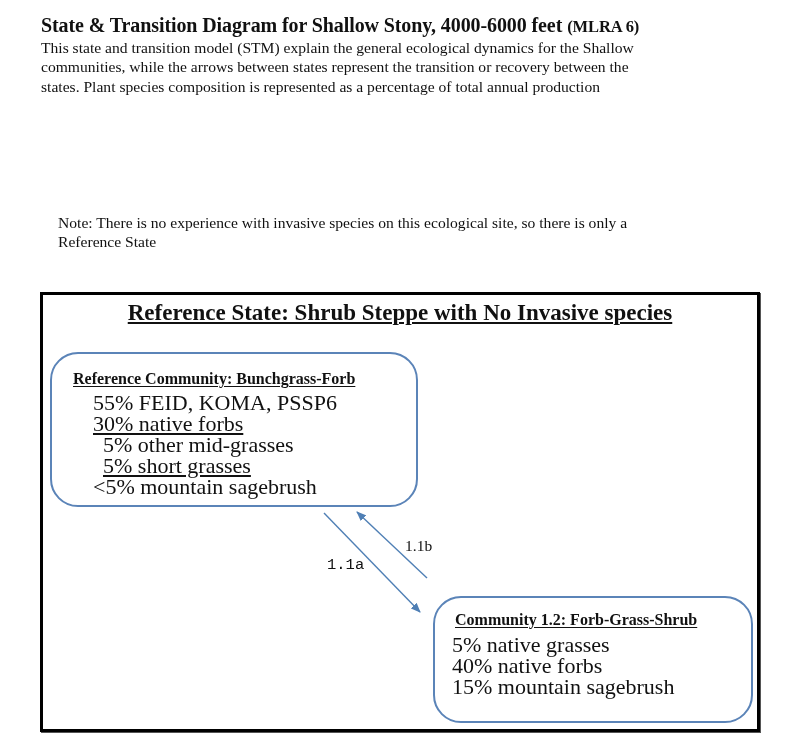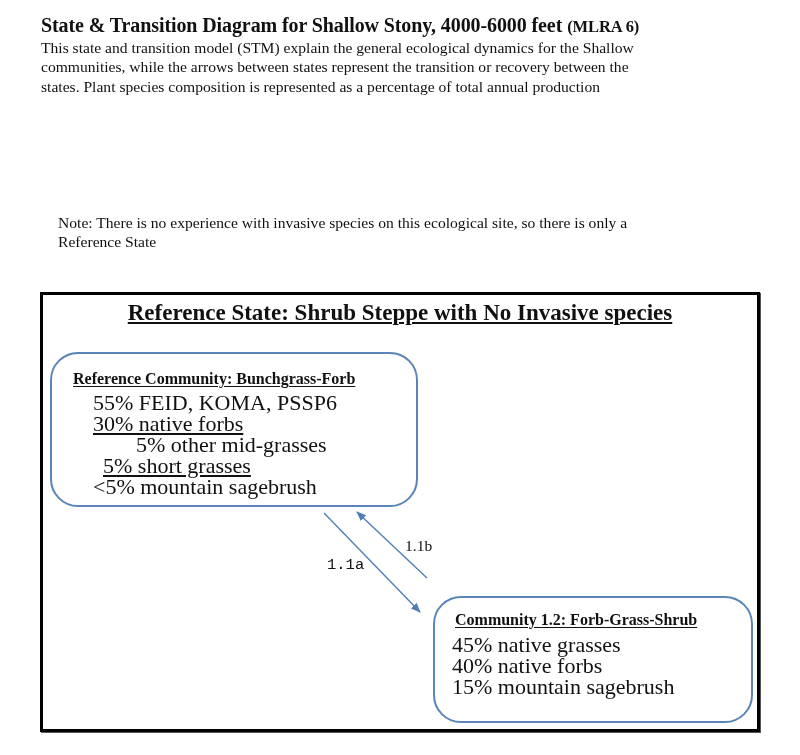--- a/index.html
+++ b/index.html
@@ -134,27 +134,27 @@
   <span class="line">Reference State</span>
 </div>
 
 <div class="state-box"></div>
 <div class="state-title">Reference State: Shrub Steppe with No Invasive species</div>
 
 <div class="community ref"></div>
 <div class="comm-title" style="left:73px; top:370px;">Reference Community: Bunchgrass-Forb</div>
 <div class="comm-item" style="left:93px; top:390px;">55% FEID, KOMA, PSSP6</div>
 <div class="comm-item" style="left:93px; top:411px;text-decoration:underline;">30% native forbs</div>
-<div class="comm-item" style="left:103px; top:432px;margin-left:33px;">5% other mid-grasses</div>
+<div class="comm-item" style="left:103px; top:432px;">5% other mid-grasses</div>
 <div class="comm-item" style="left:103px; top:453px;text-decoration:underline;">5% short grasses</div>
 <div class="comm-item" style="left:93px; top:474px;">&lt;5% mountain sagebrush</div>
 
 <div class="community c12"></div>
 <div class="comm-title" style="left:455px; top:611px;">Community 1.2: Forb-Grass-Shrub</div>
-<div class="comm-item" style="left:452px; top:632px;">45% native grasses</div>
+<div class="comm-item" style="left:452px; top:632px;">5% native grasses</div>
 <div class="comm-item" style="left:452px; top:653px;">40% native forbs</div>
 <div class="comm-item" style="left:452px; top:674px;">15% mountain sagebrush</div>
 
 <svg class="arrows" viewBox="0 0 800 755">
   <defs>
     <marker id="ah" markerWidth="10" markerHeight="8" refX="9" refY="4" orient="auto" markerUnits="userSpaceOnUse">
       <path d="M0,0 L10,4 L0,8 Z" fill="#4f7fb5"></path>
     </marker>
   </defs>
   <line x1="324" y1="513" x2="420" y2="612" stroke="#4f7fb5" stroke-width="1.4" marker-end="url(#ah)"></line>

